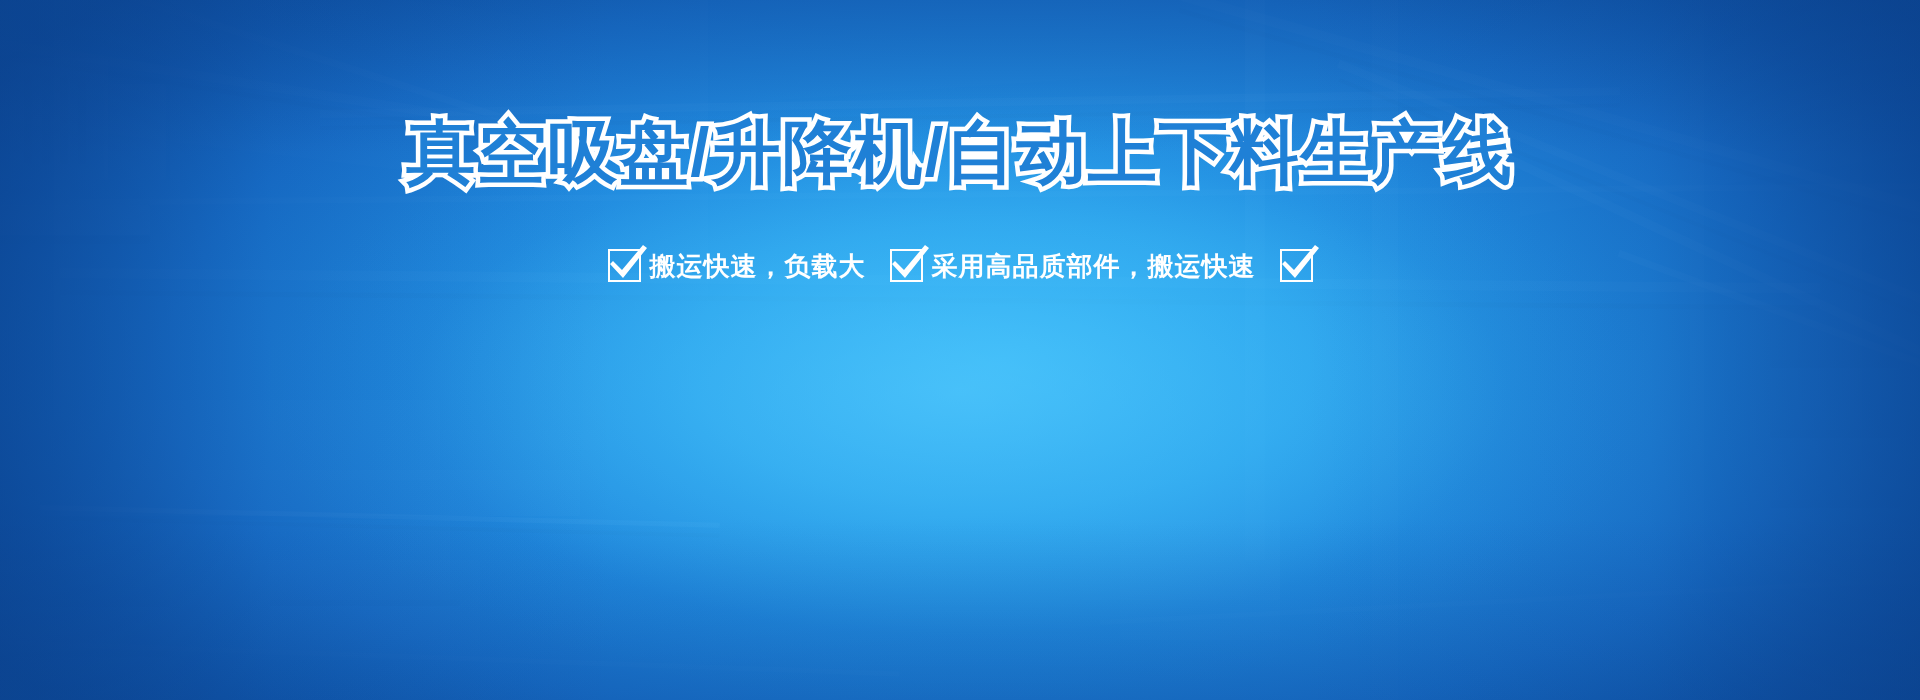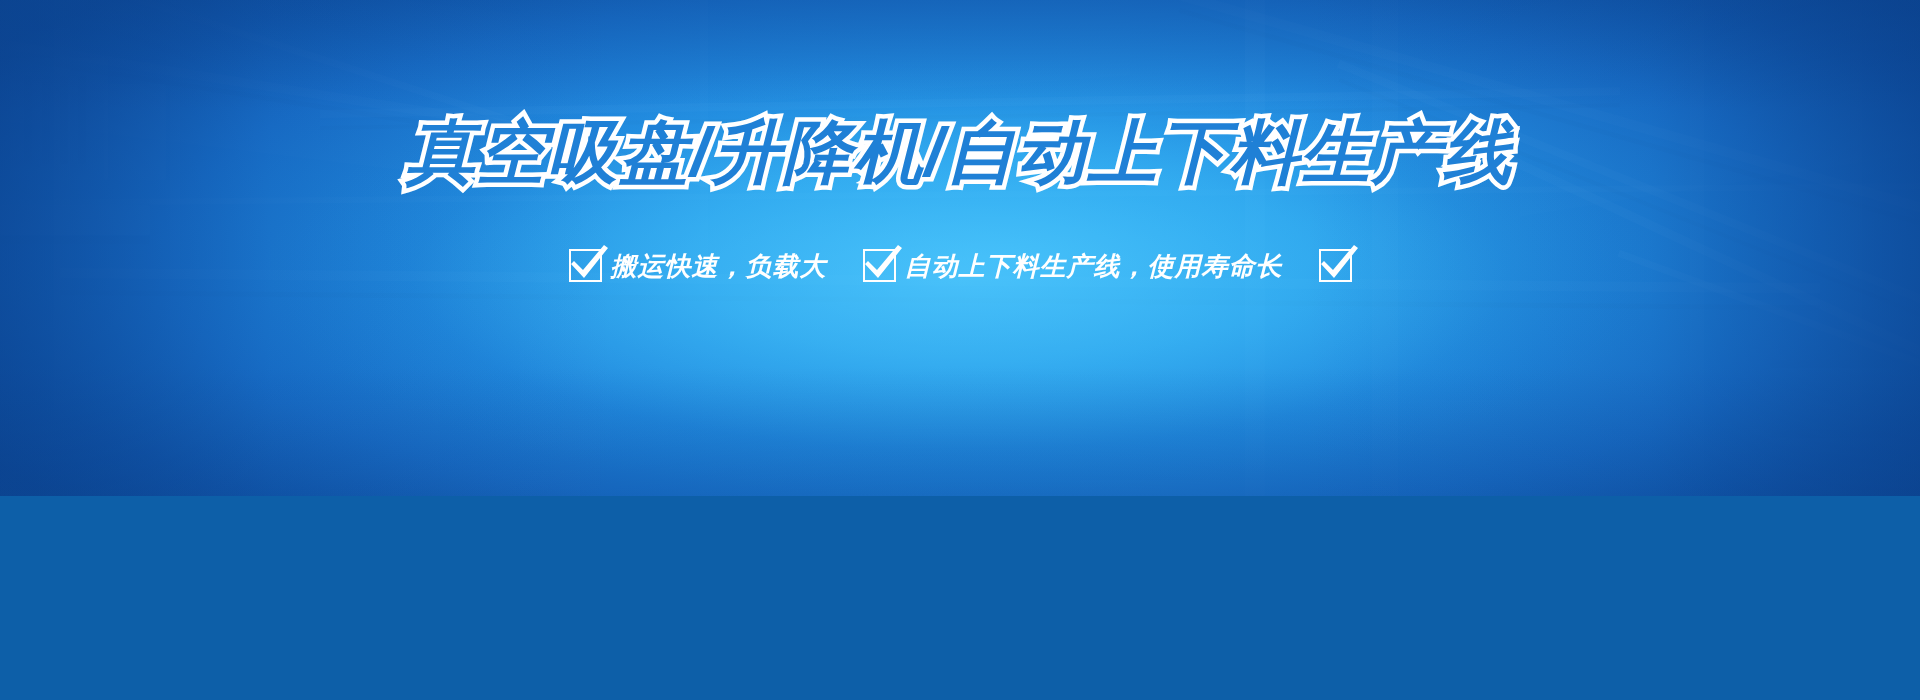--- a/index.html
+++ b/index.html
@@ -1,24 +1,23 @@
 <!DOCTYPE html>
 <html><head>
 <meta charset="utf-8">
 <title>Banner</title>
 <style>
   html,body{margin:0;padding:0;background:#0d5fa8;}
   body{font-family:"Liberation Sans","DejaVu Sans",sans-serif;}
 
   #banner{
     position:relative;
-    width:1920px;height:496px;
+    width:1920px;height:700px;
     overflow:hidden;
     background:#1f7fc8;
-    font-style:italic;
   }
 
   
   .bg-photo{position:absolute;inset:0;overflow:hidden;}
 
   
   .bg-base{
     position:absolute;inset:0;
     background:#1668b4;
   }
@@ -102,21 +101,21 @@
     padding:15px 44px 17px;
     border-radius:30px;
     white-space:nowrap;
     box-shadow:0 1px 3px rgba(0,40,90,0.18);
   }
 
   .features{
     margin-top:62px;
     display:flex;
     align-items:center;
-    gap:36px;
+    gap:24px;
     white-space:nowrap;
   }
   .feature{
     display:flex;align-items:center;gap:9px;
   }
   .cbox{
     width:33px;height:33px;
     flex:0 0 33px;
     position:relative;
     border:2px solid #ffffff;
@@ -229,21 +228,21 @@
         </span>
         <span class="feature-label">搬运快速，负载大</span>
       </div>
 
       <div class="feature">
         <span class="cbox">
           <svg viewBox="0 0 41 41" aria-hidden="true">
             <path d="M7 20 L16 29 L37 4 L41 7 L17 37 L4 23 Z" fill="#ffffff"></path>
           </svg>
         </span>
-        <span class="feature-label">自动上下料生产线，使用寿命长</span>
+        <span class="feature-label">采用高品质部件，搬运快速</span>
       </div>
 
       <div class="feature">
         <span class="cbox">
           <svg viewBox="0 0 41 41" aria-hidden="true">
             <path d="M7 20 L16 29 L37 4 L41 7 L17 37 L4 23 Z" fill="#ffffff"></path>
           </svg>
         </span>
       </div>
 

